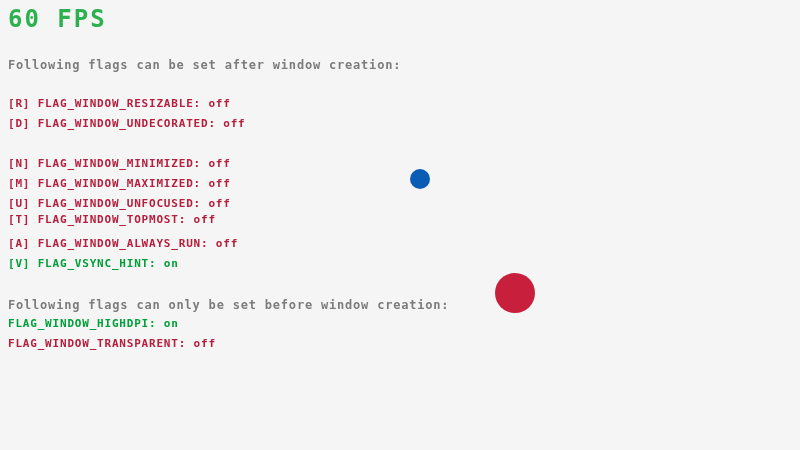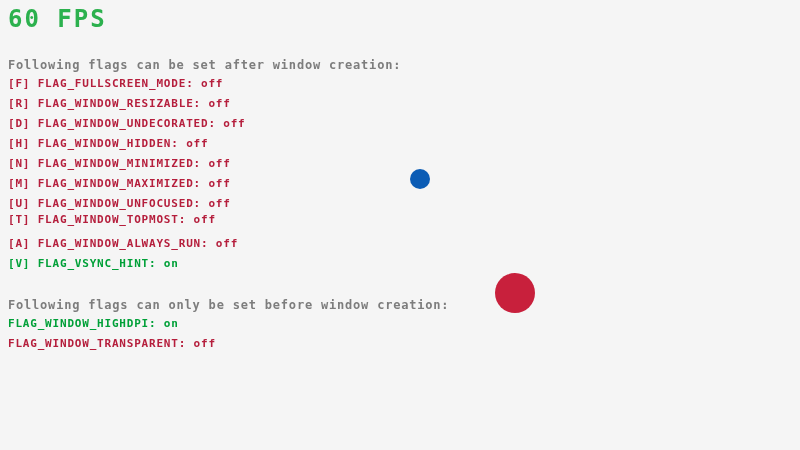--- a/index.html
+++ b/index.html
@@ -89,27 +89,25 @@
 </head>
 <body>
 
 <div id="stage">
 
   <div class="txt" id="fps-counter">60 FPS</div>
 
 
   <div class="txt section-header" id="header-after">Following flags can be set after window creation:</div>
 
-  <div class="txt flag-line off" style="top:78px">[F] FLAG_FULLSCREEN_MODE: off</div>
 
   <div class="txt flag-line off" style="top:98px">[R] FLAG_WINDOW_RESIZABLE: off</div>
 
   <div class="txt flag-line off" style="top:118px">[D] FLAG_WINDOW_UNDECORATED: off</div>
 
-  <div class="txt flag-line off" style="top:138px">[H] FLAG_WINDOW_HIDDEN: off</div>
 
   <div class="txt flag-line off" style="top:158px">[N] FLAG_WINDOW_MINIMIZED: off</div>
 
   <div class="txt flag-line off" style="top:178px">[M] FLAG_WINDOW_MAXIMIZED: off</div>
 
   <div class="txt flag-line off" style="top:198px">[U] FLAG_WINDOW_UNFOCUSED: off</div>
 
   <div class="txt flag-line off" style="top:214px">[T] FLAG_WINDOW_TOPMOST: off</div>
 
   <div class="txt flag-line off" style="top:238px">[A] FLAG_WINDOW_ALWAYS_RUN: off</div>

